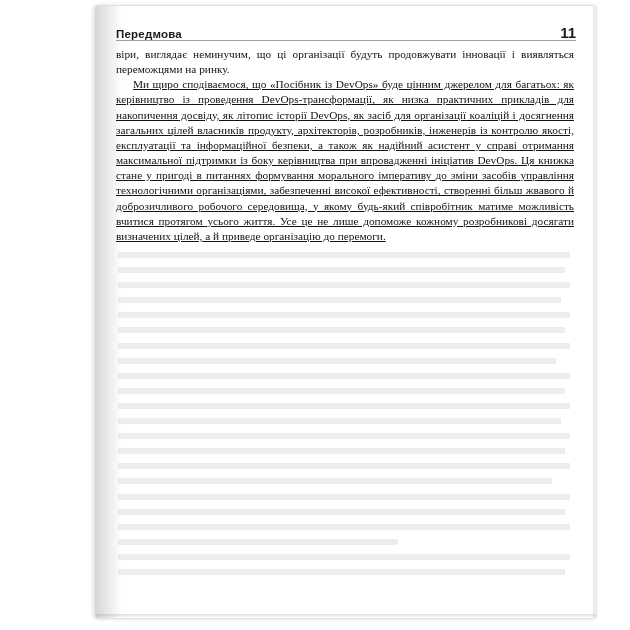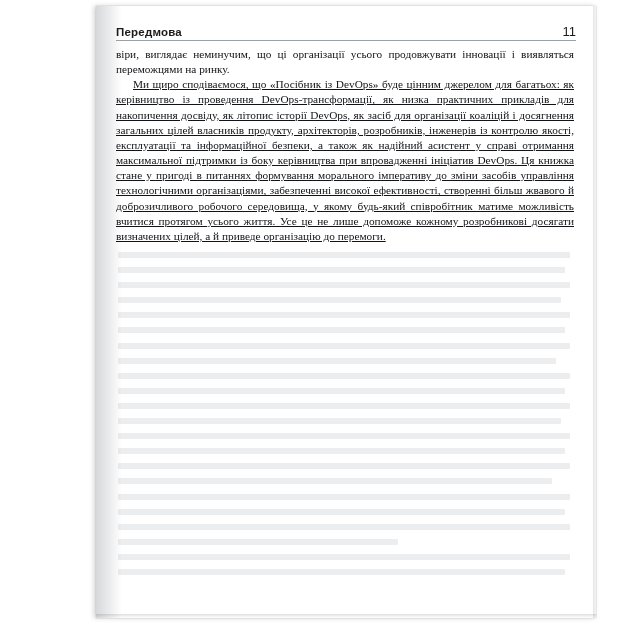--- a/index.html
+++ b/index.html
@@ -71,22 +71,23 @@
   }
   .chapter-title {
     font-family: "Liberation Sans", sans-serif;
     font-size: 11.5px;
     font-weight: bold;
     color: #1b1b1b;
     letter-spacing: 0.2px;
   }
   .page-number {
     font-family: "Liberation Sans", sans-serif;
-    font-size: 13px;
+    font-size: 15px;
     color: #1b1b1b;
+    font-weight: bold;
   }
   .header-rule {
     position: absolute;
     left: 116px;
     top: 40px;
     width: 460px;
     height: 1px;
     background: #9aa0a4;
   }
 
@@ -139,21 +140,21 @@
   <div class="right-edge"></div>
   <div class="bottom-edge"></div>
 
   <div class="header-row">
     <span class="chapter-title">Передмова</span>
     <span class="page-number">11</span>
   </div>
   <div class="header-rule"></div>
 
   <div class="body-text">
-    <p>віри, виглядає неминучим, що ці організації усього продовжувати інновації і виявляться переможцями на ринку.</p>
+    <p>віри, виглядає неминучим, що ці організації будуть продовжувати інновації і виявляться переможцями на ринку.</p>
     <p class="indent">Ми щиро сподіваємося, що «Посібник із DevOps» буде цінним джерелом для багатьох: як керівництво із проведення DevOps-трансформації, як низка практичних прикладів для накопичення досвіду, як літопис історії DevOps, як засіб для організації коаліцій і досягнення загальних цілей власників продукту, архітекторів, розробників, інженерів із контролю якості, експлуатації та інформаційної безпеки, а також як надійний асистент у справі отримання максимальної підтримки із боку керівництва при впровадженні ініціатив DevOps. Ця книжка стане у пригоді в питаннях формування морального імперативу до зміни засобів управління технологічними організаціями, забезпеченні високої ефективності, створенні більш жвавого й доброзичливого робочого середовища, у якому будь-який співробітник матиме можливість вчитися протягом усього життя. Усе це не лише допоможе кожному розробникові досягати визначених цілей, а й приведе організацію до перемоги.</p>
   </div>
 
   <div class="bleed-through">
     <div class="bleed-line" style="width:100%"></div>
     <div class="bleed-line" style="width:99%"></div>
     <div class="bleed-line" style="width:100%"></div>
     <div class="bleed-line" style="width:98%"></div>
     <div class="bleed-line" style="width:100%"></div>
     <div class="bleed-line" style="width:99%"></div>

